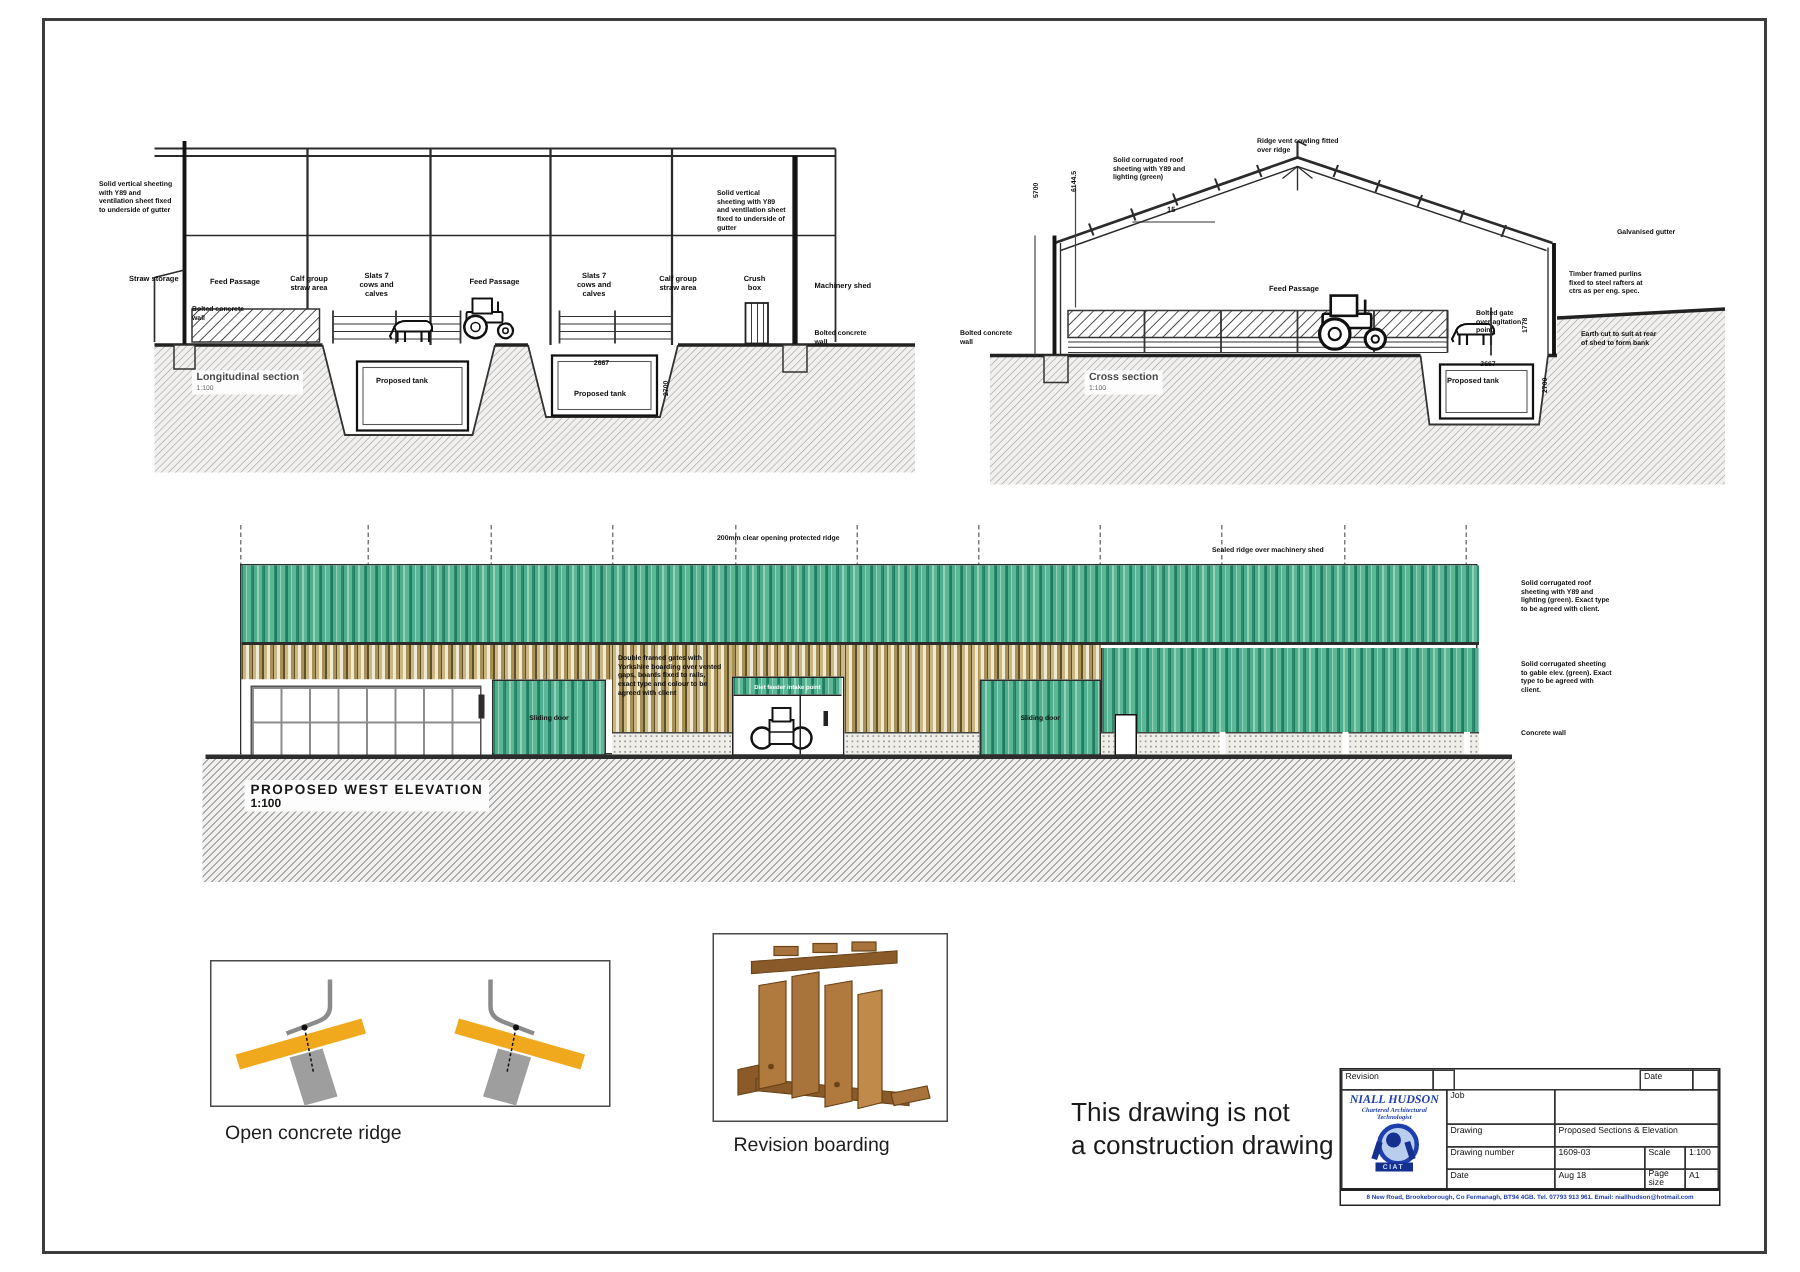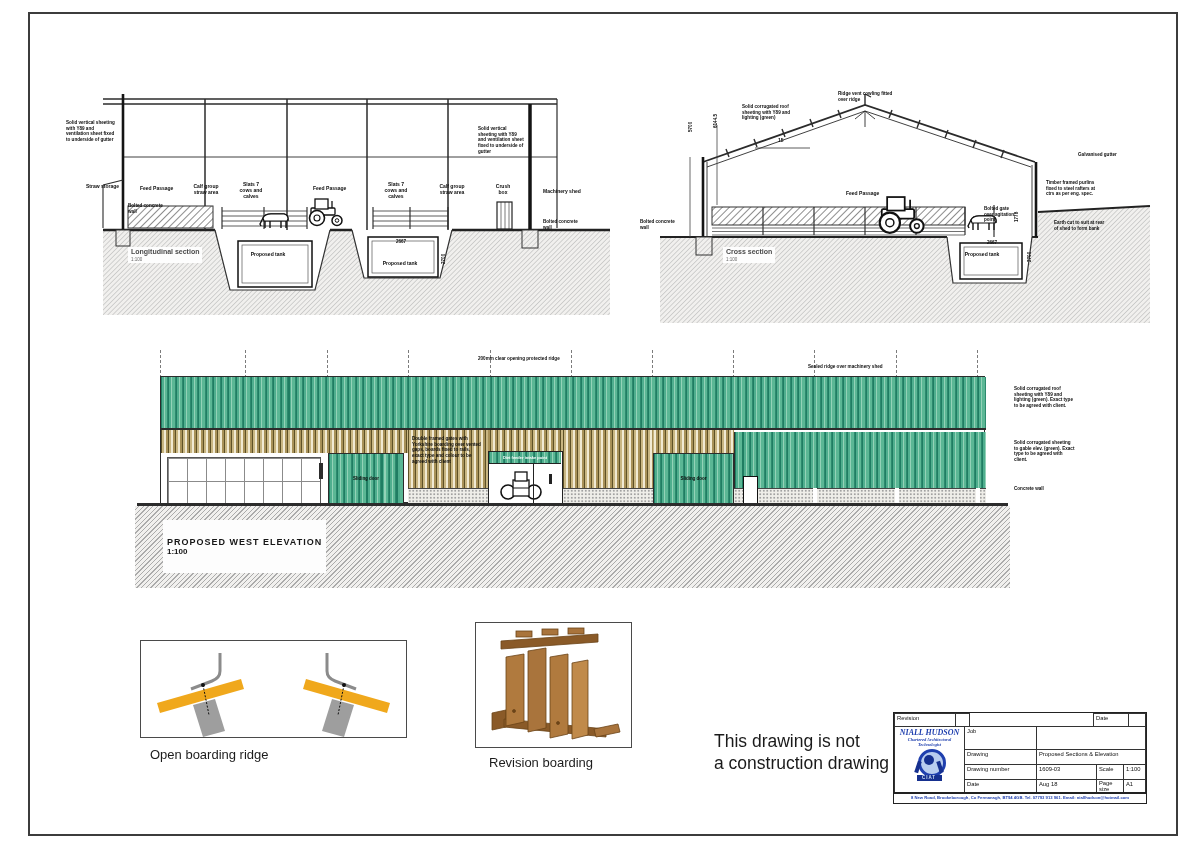--- a/index.html
+++ b/index.html
@@ -275,21 +275,21 @@
       <div class="abs greencor" style="left:573px;top:55px;width:252px;height:56px;border-left:1.5px solid #2c2c2c;box-sizing:border-box"></div>
       <div class="abs stipple" style="left:573px;top:111px;width:252px;height:16px;border-top:1px solid #444"></div>
       <div class="abs" style="left:582px;top:99px;width:15px;height:28px;background:#fff;border:1.5px solid #111;box-sizing:border-box"></div>
       <div class="abs" style="left:652px;top:111px;width:4px;height:16px;background:#fff"></div>
       <div class="abs" style="left:734px;top:111px;width:4px;height:16px;background:#fff"></div>
       <div class="abs" style="left:815px;top:111px;width:4px;height:16px;background:#fff"></div>
     </div>
 
     <div class="abs" style="left:2px;top:155px;width:871px;height:3px;background:#2c2c2c"></div>
     <div class="abs hatch" style="left:0;top:158px;width:875px;height:82px"></div>
-    <div class="abs" style="left:28px;top:172px;background:#fdfdfd;padding:17px 4px">
+    <div class="abs" style="left:28px;top:172px;background:#fdfdfd;padding:1px 4px">
       <div style="font-size:9px;font-weight:bold;letter-spacing:1px">PROPOSED WEST ELEVATION</div>
       <div style="font-size:8px;font-weight:bold">1:100</div>
     </div>
   </div>
 
   <div class="note c" style="left:478px;top:356px;width:86px">200mm clear opening protected ridge</div>
   <div class="note c" style="left:808px;top:364px;width:96px">Sealed ridge over machinery shed</div>
   <div class="note" style="left:1014px;top:386px;width:62px">Solid corrugated roof sheeting with Y89 and lighting (green). Exact type to be agreed with client.</div>
   <div class="note" style="left:1014px;top:440px;width:62px">Solid corrugated sheeting to gable elev. (green). Exact type to be agreed with client.</div>
   <div class="note" style="left:1014px;top:486px;width:62px">Concrete wall</div>
@@ -305,21 +305,21 @@
       </g>
       <g transform="translate(265,0) scale(-1,1)">
         <polygon points="16,62 100,38 103,48 19,72" fill="#f0a81c"></polygon>
         <polygon points="52,64 74,58 84,90 62,96" fill="#9e9e9e"></polygon>
         <path d="M79,12 L79,30 Q79,37 71,40 L50,48" fill="none" stroke="#8b8b8b" stroke-width="3"></path>
         <line x1="62" y1="44" x2="68" y2="74" stroke="#111" stroke-width="1" stroke-dasharray="2 1.5"></line>
         <circle cx="62" cy="44" r="2" fill="#111"></circle>
       </g>
     </svg>
   </div>
-  <div class="caption" style="left:150px;top:747px">Open boarding ridge</div>
+  <div class="caption" style="left:150px;top:747px">Open concrete ridge</div>
 
   <div class="detailbox" style="left:475px;top:622px;width:155px;height:124px">
     <svg style="left:0;top:0" width="155" height="124" viewBox="0 0 155 124">
       <g stroke="#6b4418" stroke-width="0.8">
         <rect x="40" y="8" width="16" height="6" fill="#a9743c"></rect>
         <rect x="66" y="6" width="16" height="6" fill="#a9743c"></rect>
         <rect x="92" y="5" width="16" height="6" fill="#a9743c"></rect>
         <polygon points="25,18 122,11 122,19 25,26" fill="#8a5a28"></polygon>
         <polygon points="16,90 30,87 30,104 16,107" fill="#8a5a28"></polygon>
         <polygon points="28,96 130,106 130,114 28,104" fill="#8a5a28"></polygon>

